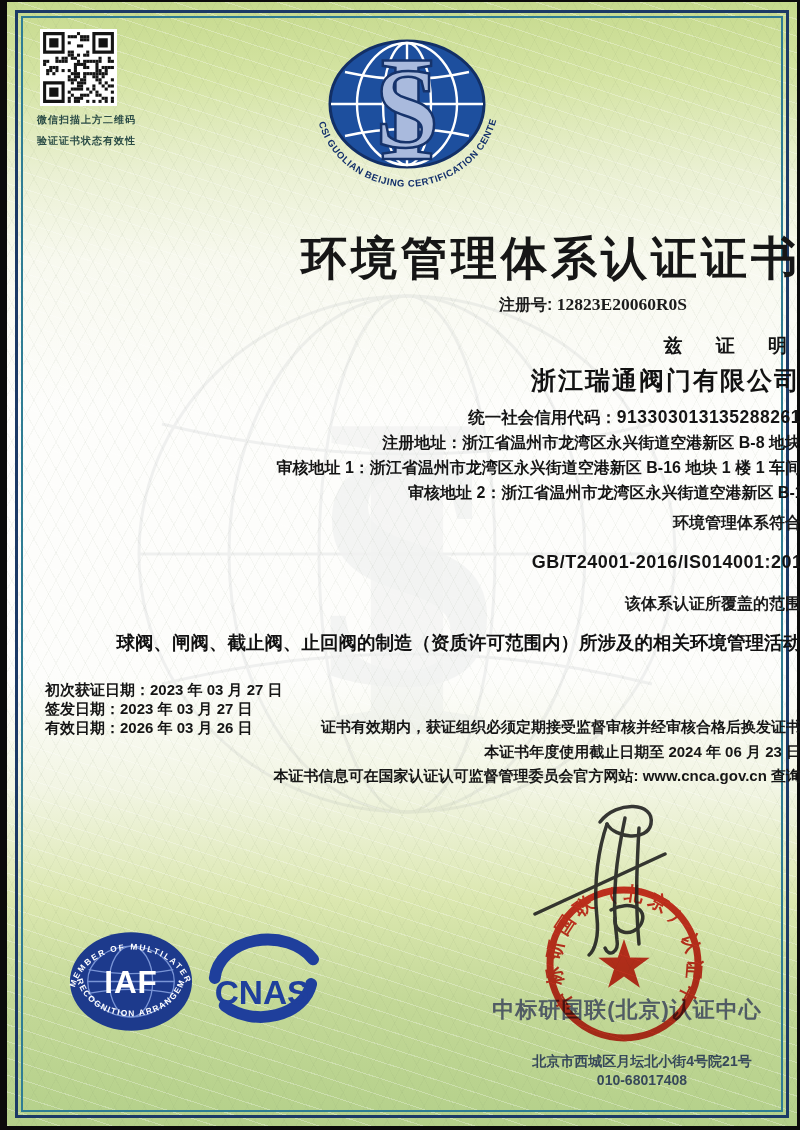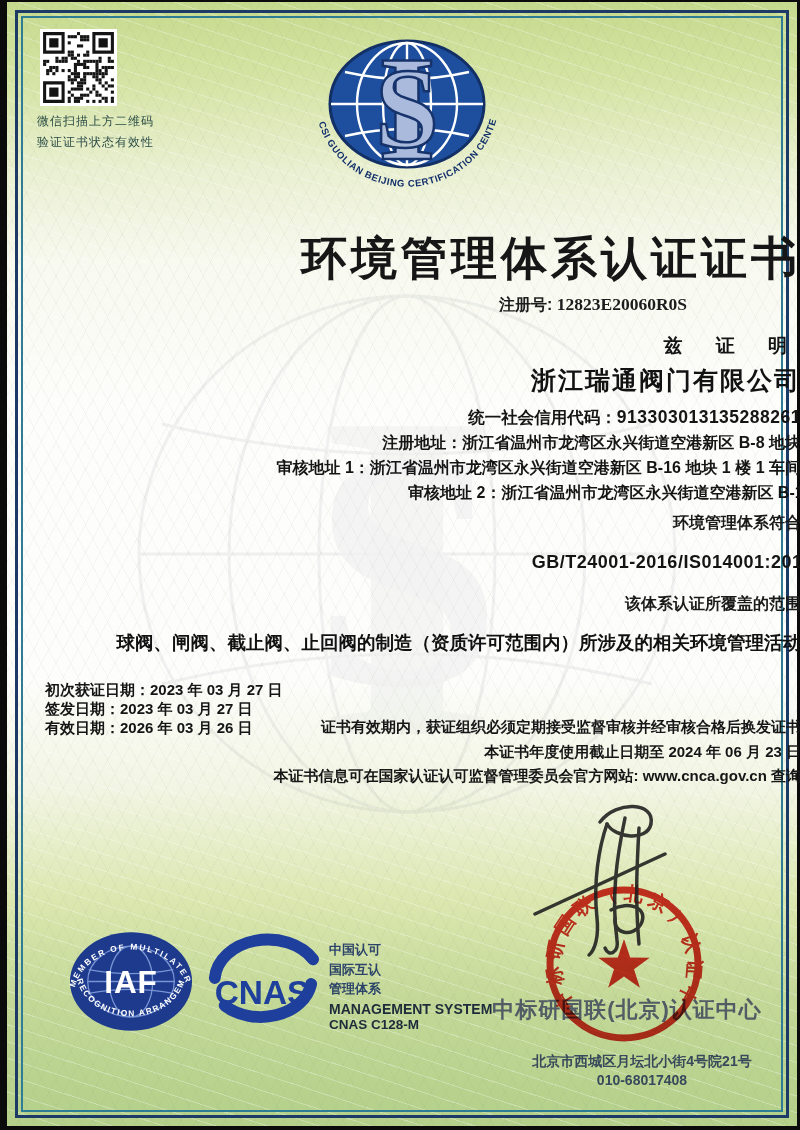--- a/index.html
+++ b/index.html
@@ -9,21 +9,21 @@
     background:
       repeating-linear-gradient(62deg, rgba(110,130,95,0.055) 0 1px, transparent 1px 13px),
       repeating-linear-gradient(-62deg, rgba(110,130,95,0.055) 0 1px, transparent 1px 13px),
       repeating-linear-gradient(18deg, rgba(255,255,255,0.28) 0 1px, transparent 1px 16px),
       linear-gradient(180deg,#c6da8e 0%,#d5e4a4 7%,#eaf0d2 15%,#f8f9ef 23%,#fdfdfb 36%,
                       #fdfdfb 60%,#f2f5e3 70%,#dbe7af 80%,#c3d897 89%,#b4d08a 100%);}
   .frame-outer{position:absolute;inset:8px;border:3px solid #1c3a66;pointer-events:none;}
   .frame-inner{position:absolute;inset:14px;border:2px solid #2f7d94;pointer-events:none;}
   .abs{position:absolute;}
   .ctr{left:4px;width:100%;text-align:right;white-space:nowrap;}
-  .qr-cap{position:absolute;left:30px;font-size:12px;font-weight:400;color:#2b4c46;letter-spacing:1px;}
+  .qr-cap{position:absolute;left:30px;font-size:10px;font-weight:700;color:#2b4c46;letter-spacing:1px;}
   .title{top:226px;font-size:46px;font-weight:700;letter-spacing:4px;color:#161616;}
   .regno{top:292px;left:492px;font-size:16px;font-weight:700;color:#1c1c1c;white-space:nowrap;}
   .regno .num{font-family:"Liberation Serif",serif;font-size:17.5px;}
   .certify{top:331px;font-size:19px;font-weight:700;letter-spacing:14px;color:#141414;}
   .company{top:362px;font-size:25px;font-weight:700;letter-spacing:2px;color:#121212;}
   .credit{top:405px;font-size:16.5px;font-weight:700;color:#151515;}
   .credit .num{font-size:17.5px;letter-spacing:0.5px;}
   .addr{font-size:16px;font-weight:700;color:#151515;}
   .conform{top:511px;font-size:16px;font-weight:600;color:#1a1a1a;}
   .standard{top:550px;font-size:18px;font-weight:700;letter-spacing:0.5px;color:#141414;padding-left:12px;}
@@ -308,24 +308,17 @@
   </svg>
 
   <svg class="abs" style="left:196px;top:930px;width:118px;height:96px;" viewBox="0 0 120 96">
     <g fill="none" stroke="#1f3f9c" stroke-linecap="round">
       <path d="M 12,46 A 54,42 0 0 1 112,27" stroke-width="12"></path>
       <path d="M 110,52 A 52,40 0 0 1 22,74" stroke-width="12"></path>
     </g>
     <text x="60" y="72" text-anchor="middle" font-size="34" font-weight="800" fill="#1f3f9c">CNAS</text>
   </svg>
 
-  <div class="abs" style="left:322px;top:938px;">
-    <div class="cnas-cn">中国认可</div>
-    <div class="cnas-cn">国际互认</div>
-    <div class="cnas-cn">管理体系</div>
-    <div class="cnas-en1">MANAGEMENT SYSTEM</div>
-    <div class="cnas-en2">CNAS C128-M</div>
-  </div>
 
   <div class="baddr" style="top:1051px;">北京市西城区月坛北小街4号院21号</div>
   <div class="baddr" style="top:1070px;">010-68017408</div>
 
 </div>
 
 </body></html>

